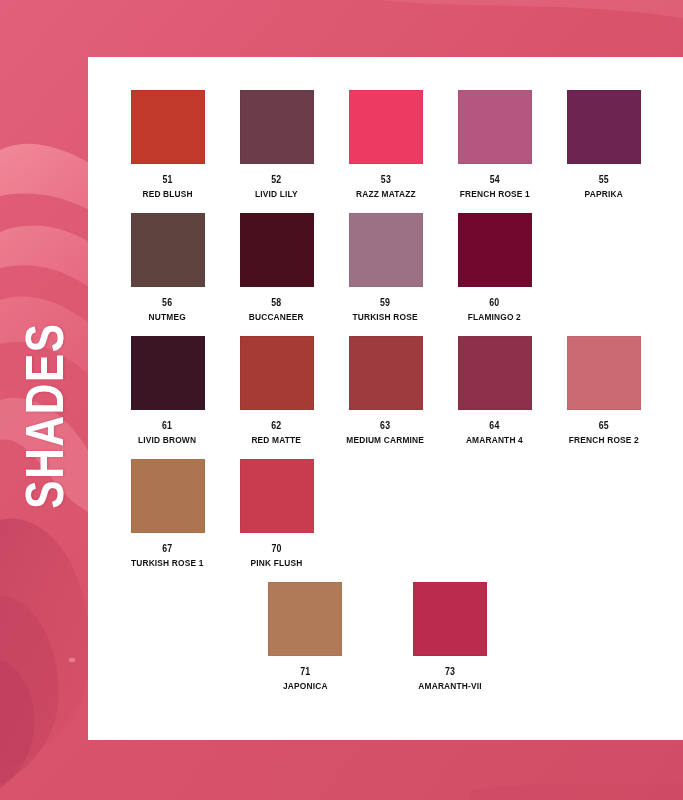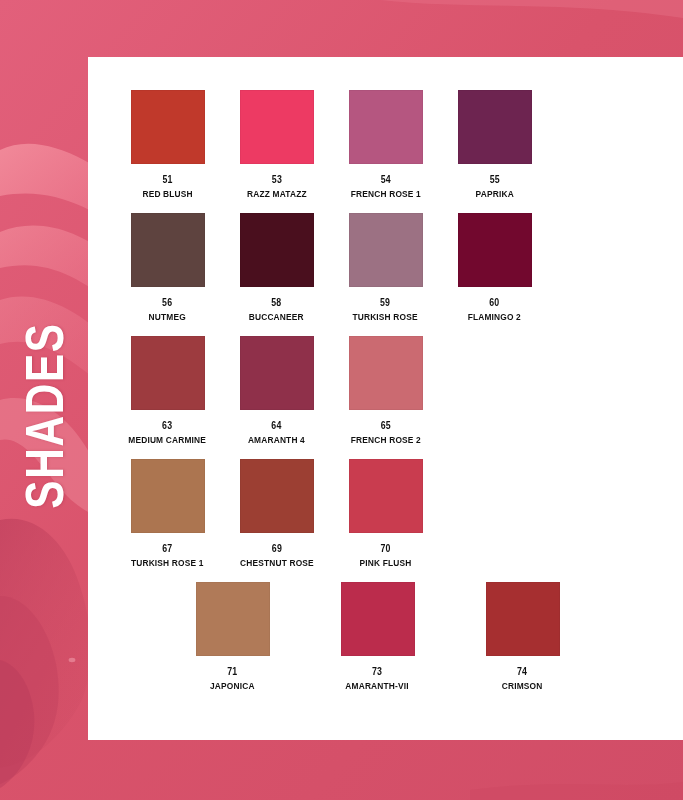--- a/index.html
+++ b/index.html
@@ -188,20 +188,27 @@
   <div id="grid">
       <div class="grid-row">
         <div class="swatch-cell">
           <div class="swatch-chip" style="background-color: rgb(192, 57, 43);"></div>
           <div class="swatch-meta">
             <span class="swatch-code">51</span>
             <span class="swatch-name">RED BLUSH</span>
           </div>
         </div>
         <div class="swatch-cell">
+          <div class="swatch-chip" style="background-color: rgb(107, 60, 74);"></div>
+          <div class="swatch-meta">
+            <span class="swatch-code">52</span>
+            <span class="swatch-name">LIVID LILY</span>
+          </div>
+        </div>
+        <div class="swatch-cell">
           <div class="swatch-chip" style="background-color: rgb(237, 58, 99);"></div>
           <div class="swatch-meta">
             <span class="swatch-code">53</span>
             <span class="swatch-name">RAZZ MATAZZ</span>
           </div>
         </div>
         <div class="swatch-cell">
           <div class="swatch-chip" style="background-color: rgb(181, 86, 128);"></div>
           <div class="swatch-meta">
             <span class="swatch-code">54</span>
@@ -241,20 +248,34 @@
         <div class="swatch-cell">
           <div class="swatch-chip" style="background-color: rgb(114, 8, 46);"></div>
           <div class="swatch-meta">
             <span class="swatch-code">60</span>
             <span class="swatch-name">FLAMINGO 2</span>
           </div>
         </div>
       </div>
       <div class="grid-row">
         <div class="swatch-cell">
+          <div class="swatch-chip" style="background-color: rgb(58, 22, 37);"></div>
+          <div class="swatch-meta">
+            <span class="swatch-code">61</span>
+            <span class="swatch-name">LIVID BROWN</span>
+          </div>
+        </div>
+        <div class="swatch-cell">
+          <div class="swatch-chip" style="background-color: rgb(166, 58, 53);"></div>
+          <div class="swatch-meta">
+            <span class="swatch-code">62</span>
+            <span class="swatch-name">RED MATTE</span>
+          </div>
+        </div>
+        <div class="swatch-cell">
           <div class="swatch-chip" style="background-color: rgb(157, 59, 63);"></div>
           <div class="swatch-meta">
             <span class="swatch-code">63</span>
             <span class="swatch-name">MEDIUM CARMINE</span>
           </div>
         </div>
         <div class="swatch-cell">
           <div class="swatch-chip" style="background-color: rgb(143, 48, 74);"></div>
           <div class="swatch-meta">
             <span class="swatch-code">64</span>
@@ -271,27 +292,20 @@
       </div>
       <div class="grid-row">
         <div class="swatch-cell">
           <div class="swatch-chip" style="background-color: rgb(172, 117, 80);"></div>
           <div class="swatch-meta">
             <span class="swatch-code">67</span>
             <span class="swatch-name">TURKISH ROSE 1</span>
           </div>
         </div>
         <div class="swatch-cell">
-          <div class="swatch-chip" style="background-color: rgb(156, 63, 51);"></div>
-          <div class="swatch-meta">
-            <span class="swatch-code">69</span>
-            <span class="swatch-name">CHESTNUT ROSE</span>
-          </div>
-        </div>
-        <div class="swatch-cell">
           <div class="swatch-chip" style="background-color: rgb(201, 60, 79);"></div>
           <div class="swatch-meta">
             <span class="swatch-code">70</span>
             <span class="swatch-name">PINK FLUSH</span>
           </div>
         </div>
       </div>
       <div class="grid-row centered">
         <div class="swatch-cell">
           <div class="swatch-chip" style="background-color: rgb(176, 122, 88);"></div>
@@ -300,23 +314,16 @@
             <span class="swatch-name">JAPONICA</span>
           </div>
         </div>
         <div class="swatch-cell">
           <div class="swatch-chip" style="background-color: rgb(187, 44, 76);"></div>
           <div class="swatch-meta">
             <span class="swatch-code">73</span>
             <span class="swatch-name">AMARANTH-VII</span>
           </div>
         </div>
-        <div class="swatch-cell">
-          <div class="swatch-chip" style="background-color: rgb(166, 47, 48);"></div>
-          <div class="swatch-meta">
-            <span class="swatch-code">74</span>
-            <span class="swatch-name">CRIMSON</span>
-          </div>
-        </div>
       </div>
     </div>
 
 </div>
 
 </body></html>

